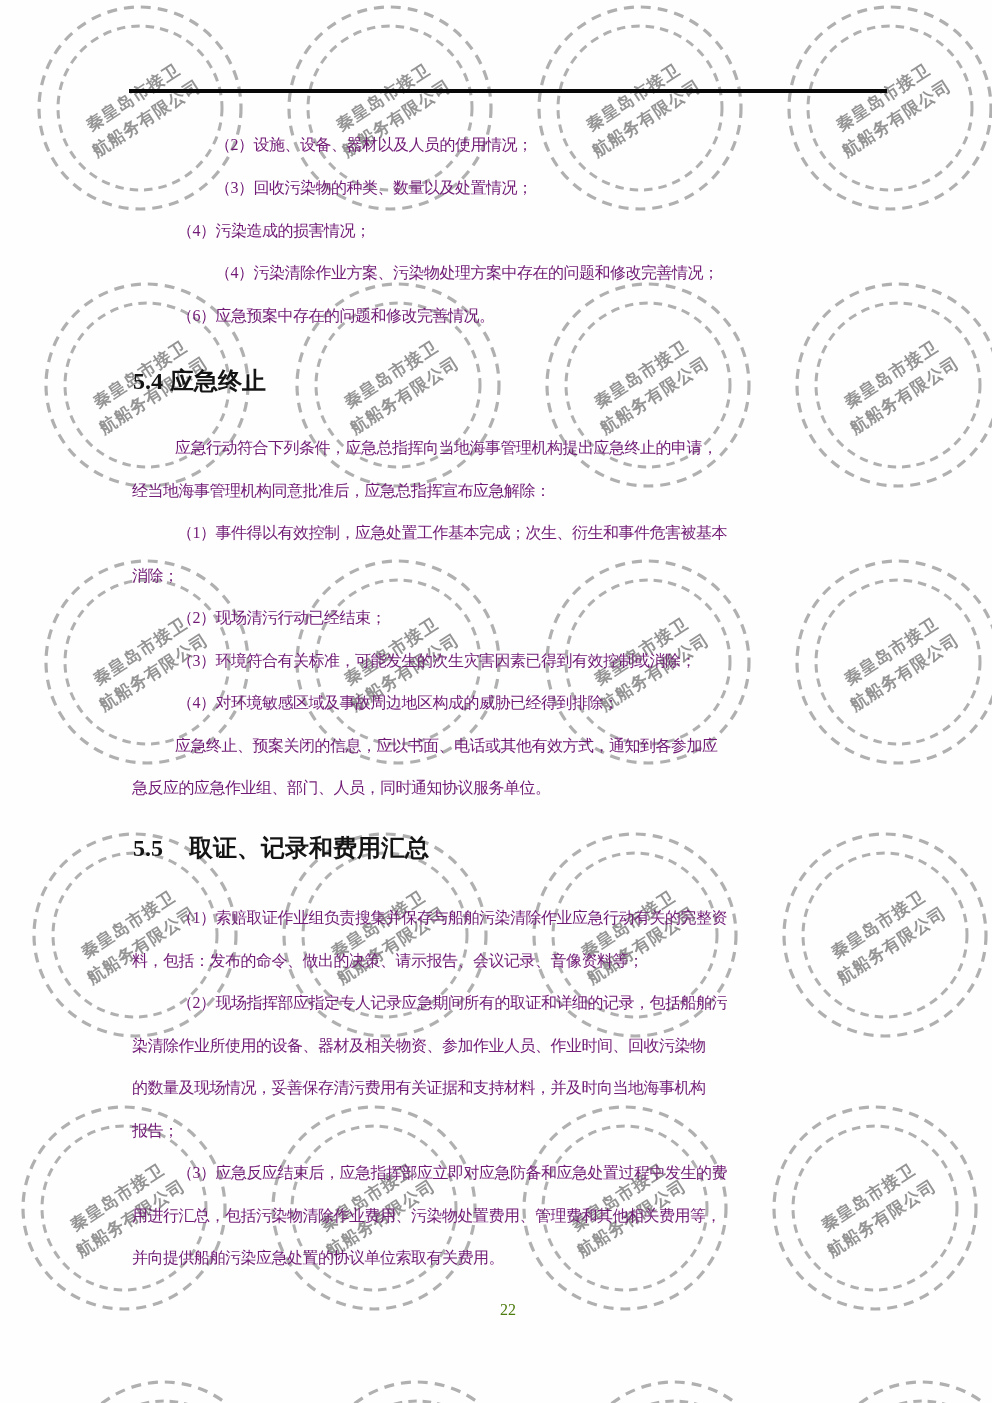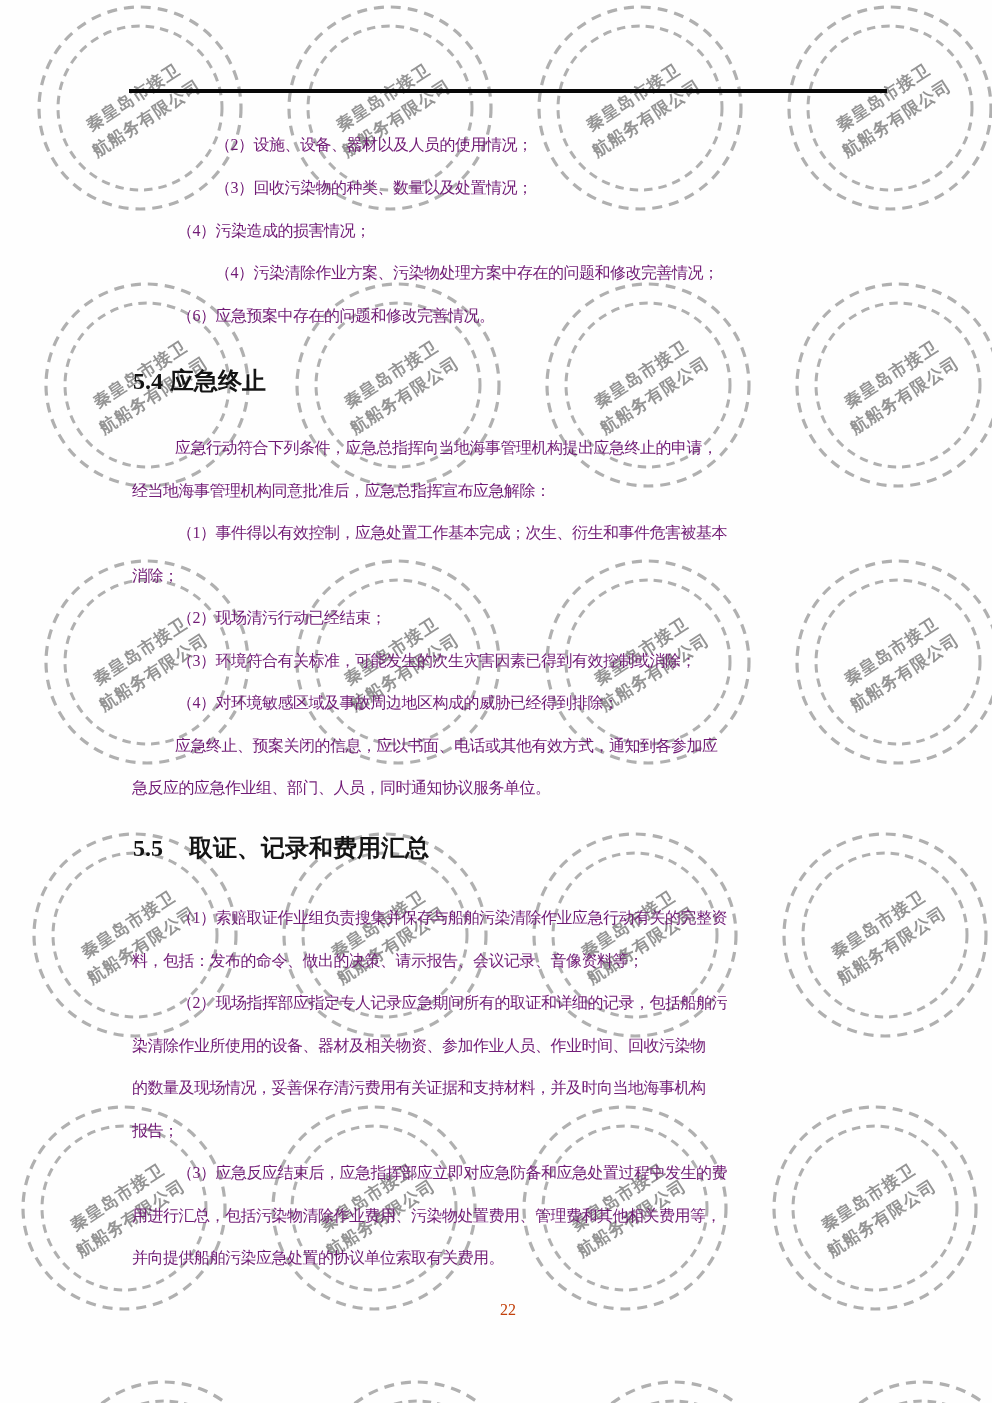--- a/index.html
+++ b/index.html
@@ -50,21 +50,21 @@
     white-space: nowrap;
     z-index: 2;
     line-height: 23px;
   }
   .heading .hnum { display: inline-block; }
   .h54 .hnum { margin-right: 7px; }
   .h55 .hnum { margin-right: 26px; text-align: right; }
   .pagenum {
     position: absolute; left: 458px; top: 1301px;
     width: 100px; text-align: center;
-    font-size: 16px; color: #c2410c; z-index: 2;
+    font-size: 16px; color: #4d7c0f; z-index: 2;
   }
 </style>
 </head>
 <body>
 
 <div class="page">
 
   <div id="wm-layer">
       <div class="wm-stamp" style="left: 35px; top: 3px;">
         <svg width="210" height="210" viewBox="0 0 210 210">

